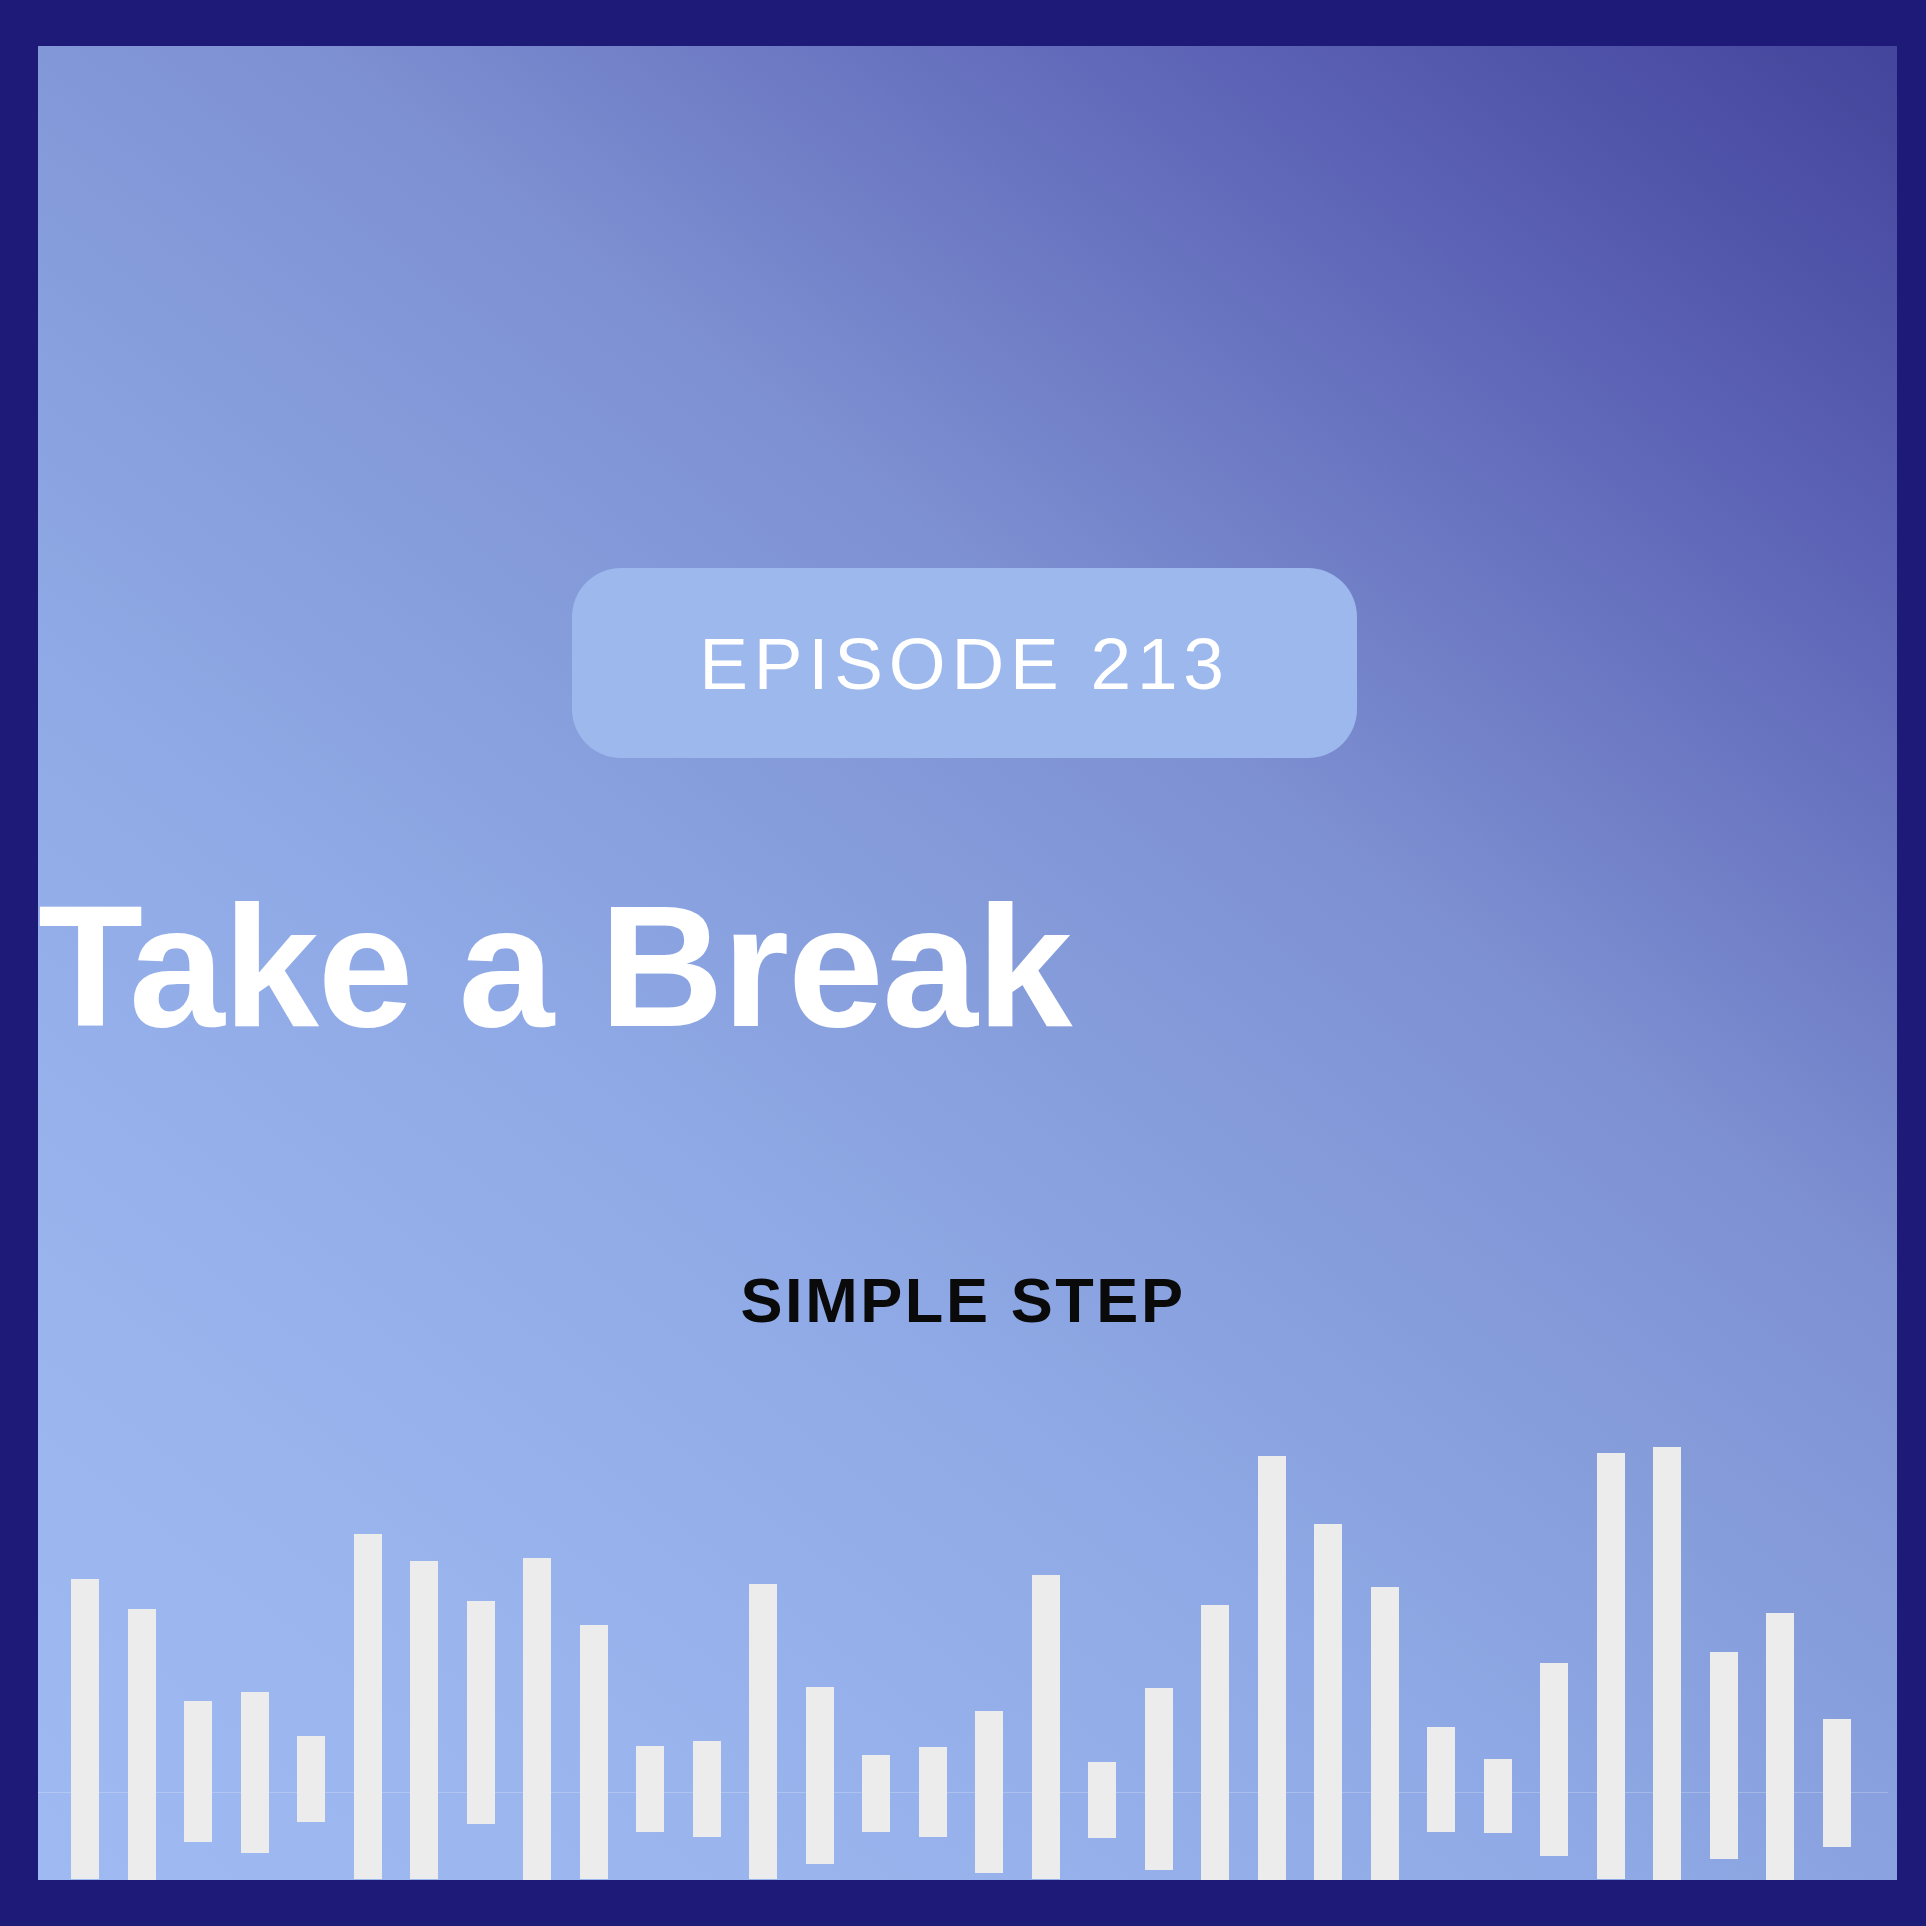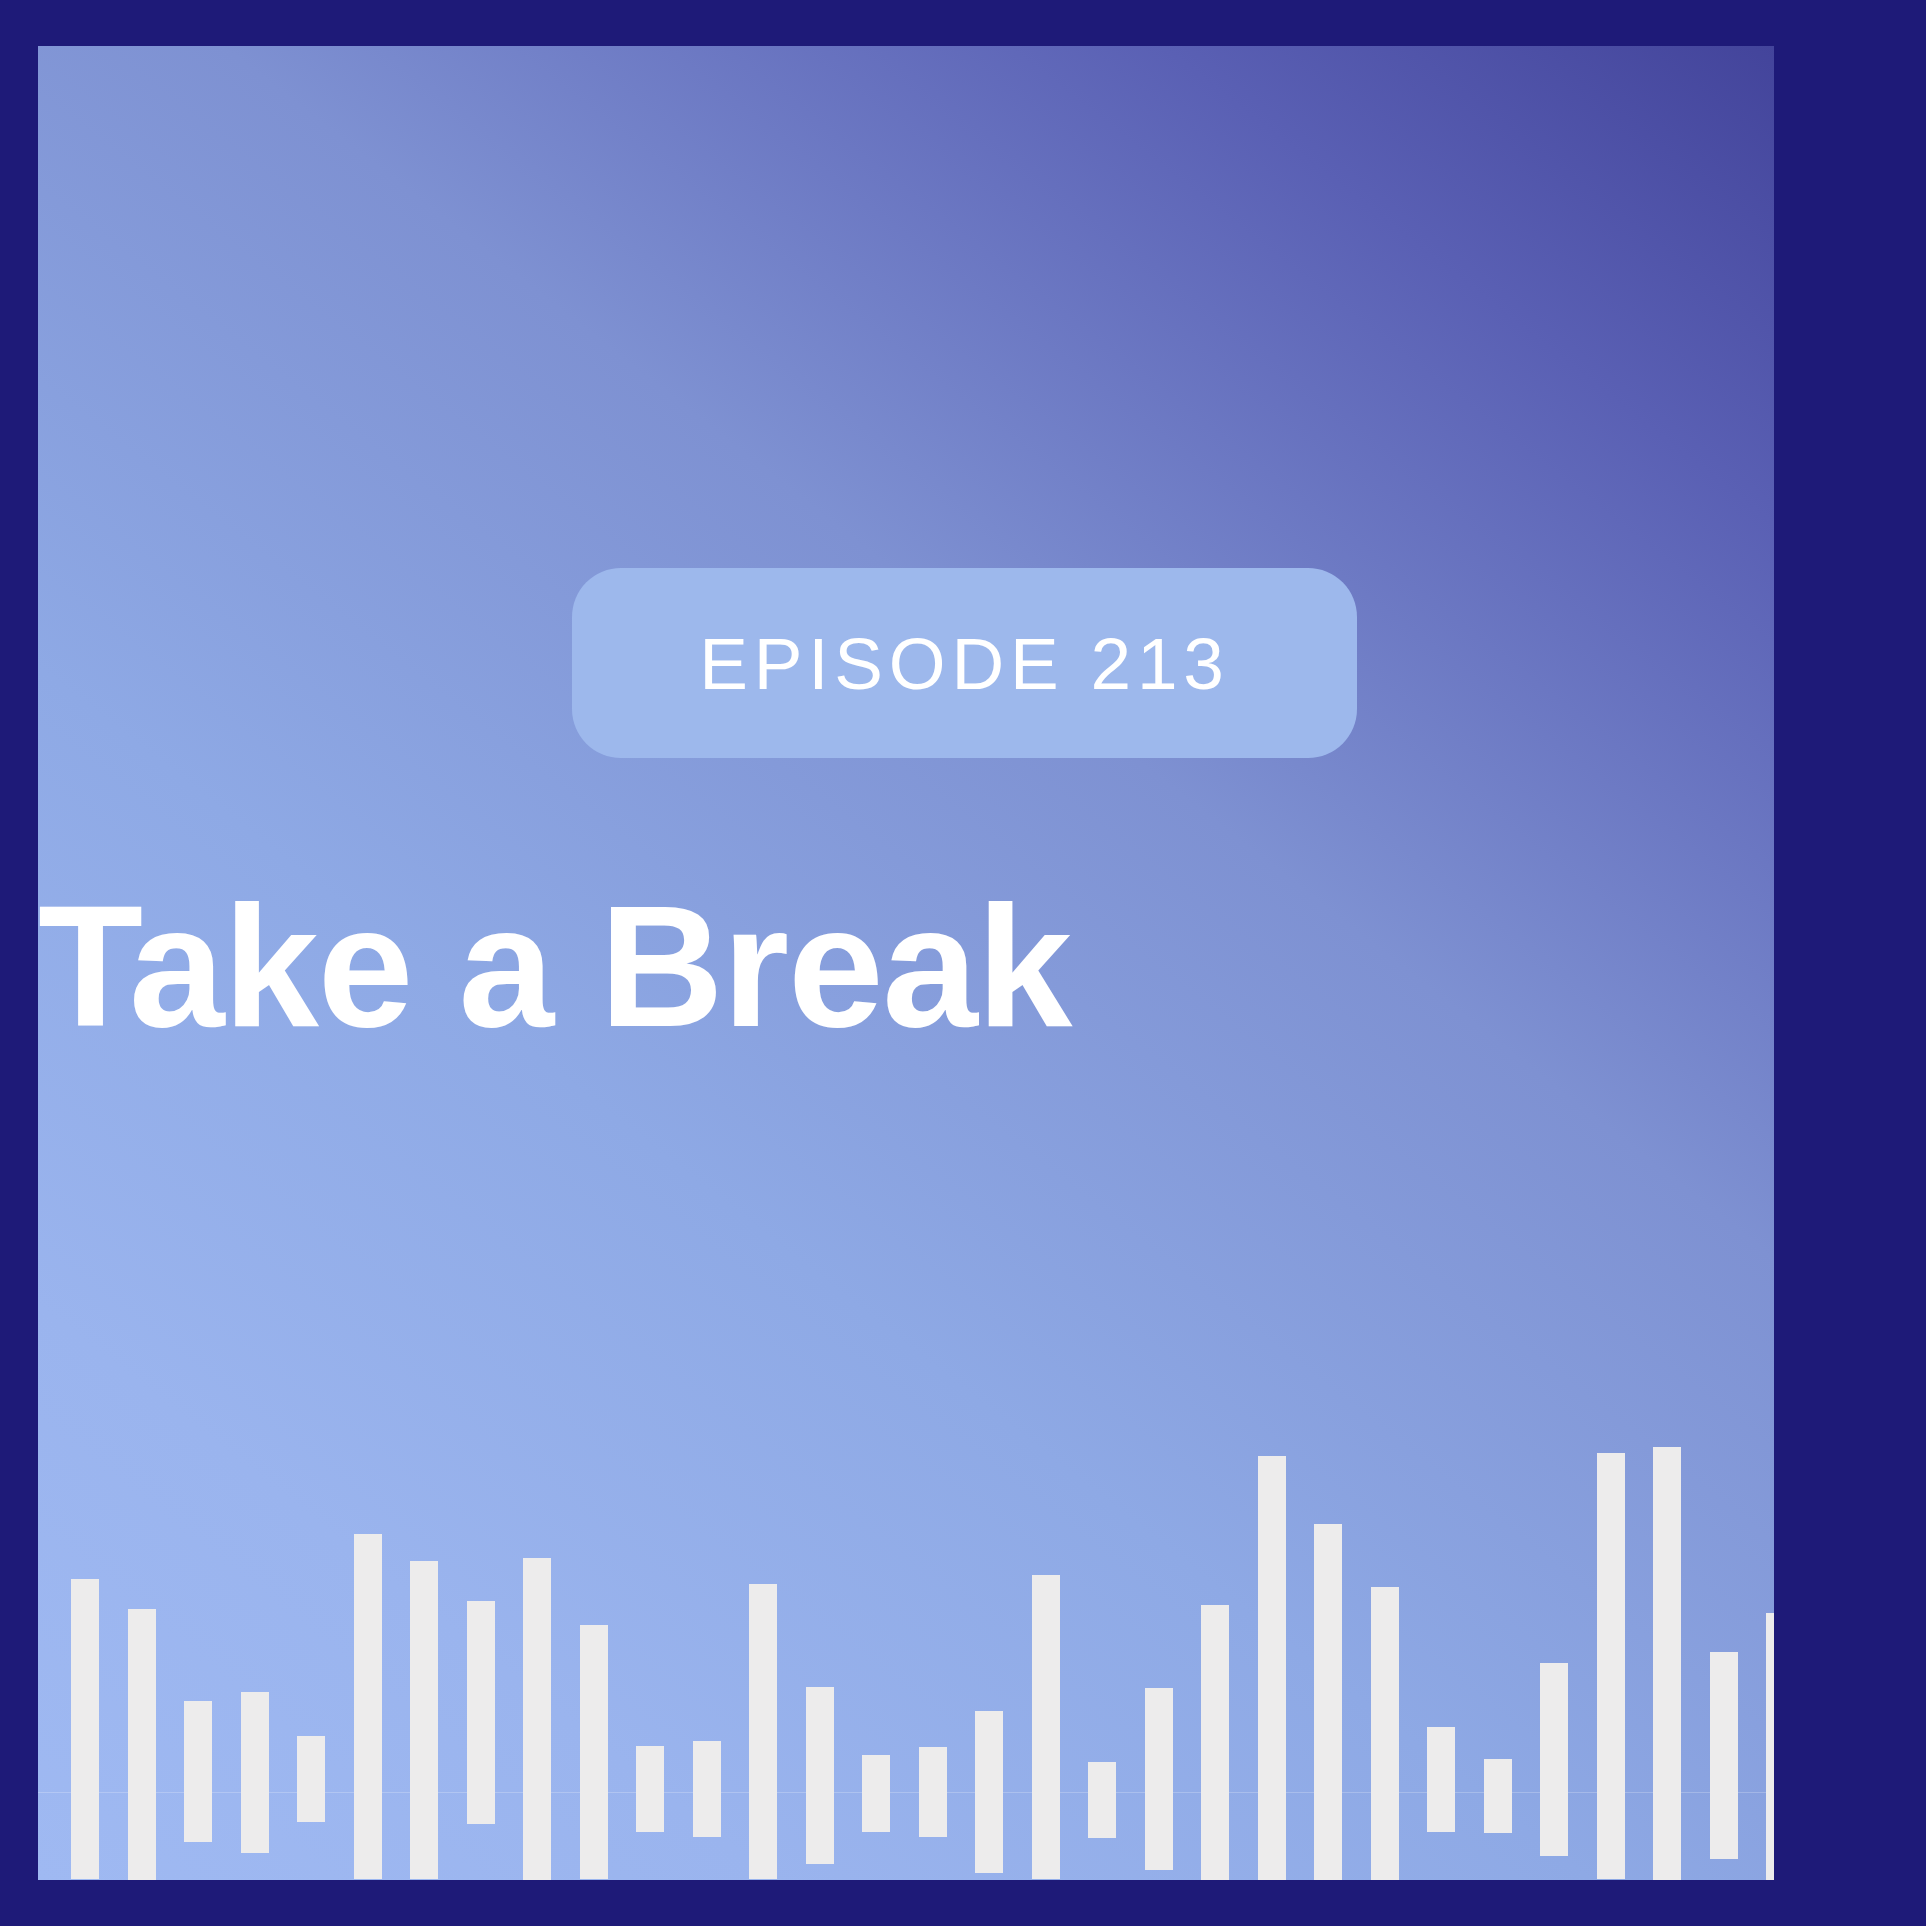--- a/index.html
+++ b/index.html
@@ -13,25 +13,24 @@
     width: 1926px;
     height: 1926px;
     overflow: hidden;
     font-family: "Liberation Sans", sans-serif;
     background: #1E1A78;
   }
   #inner-panel {
     position: absolute;
     left: 38px;
     top: 46px;
-    width: 1712px;
+    width: 1859px;
     height: 1834px;
     overflow: hidden;
     background: linear-gradient(38deg, #9FB9F2 0%, #9AB4EE 18%, #8EA9E5 38%, #7E91D2 62%, #5A60B4 85%, #43449B 100%);
-    padding-left: 24px;
   }
   #waveform {
     position: absolute;
     left: 0;
     top: 0;
     width: 1850px;
     height: 1834px;
     pointer-events: none;
   }
   .wave-bar {
@@ -145,17 +144,18 @@
       </div>
 
     <div id="content-stack">
 
       <div id="episode-badge">
         <span id="episode-badge-label">EPISODE 213</span>
       </div>
 
       <div id="episode-title">Take a Break</div>
 
+      <div id="episode-subtitle">SIMPLE STEP</div>
 
     </div>
   </div>
 </div>
 
 
 </body></html>

